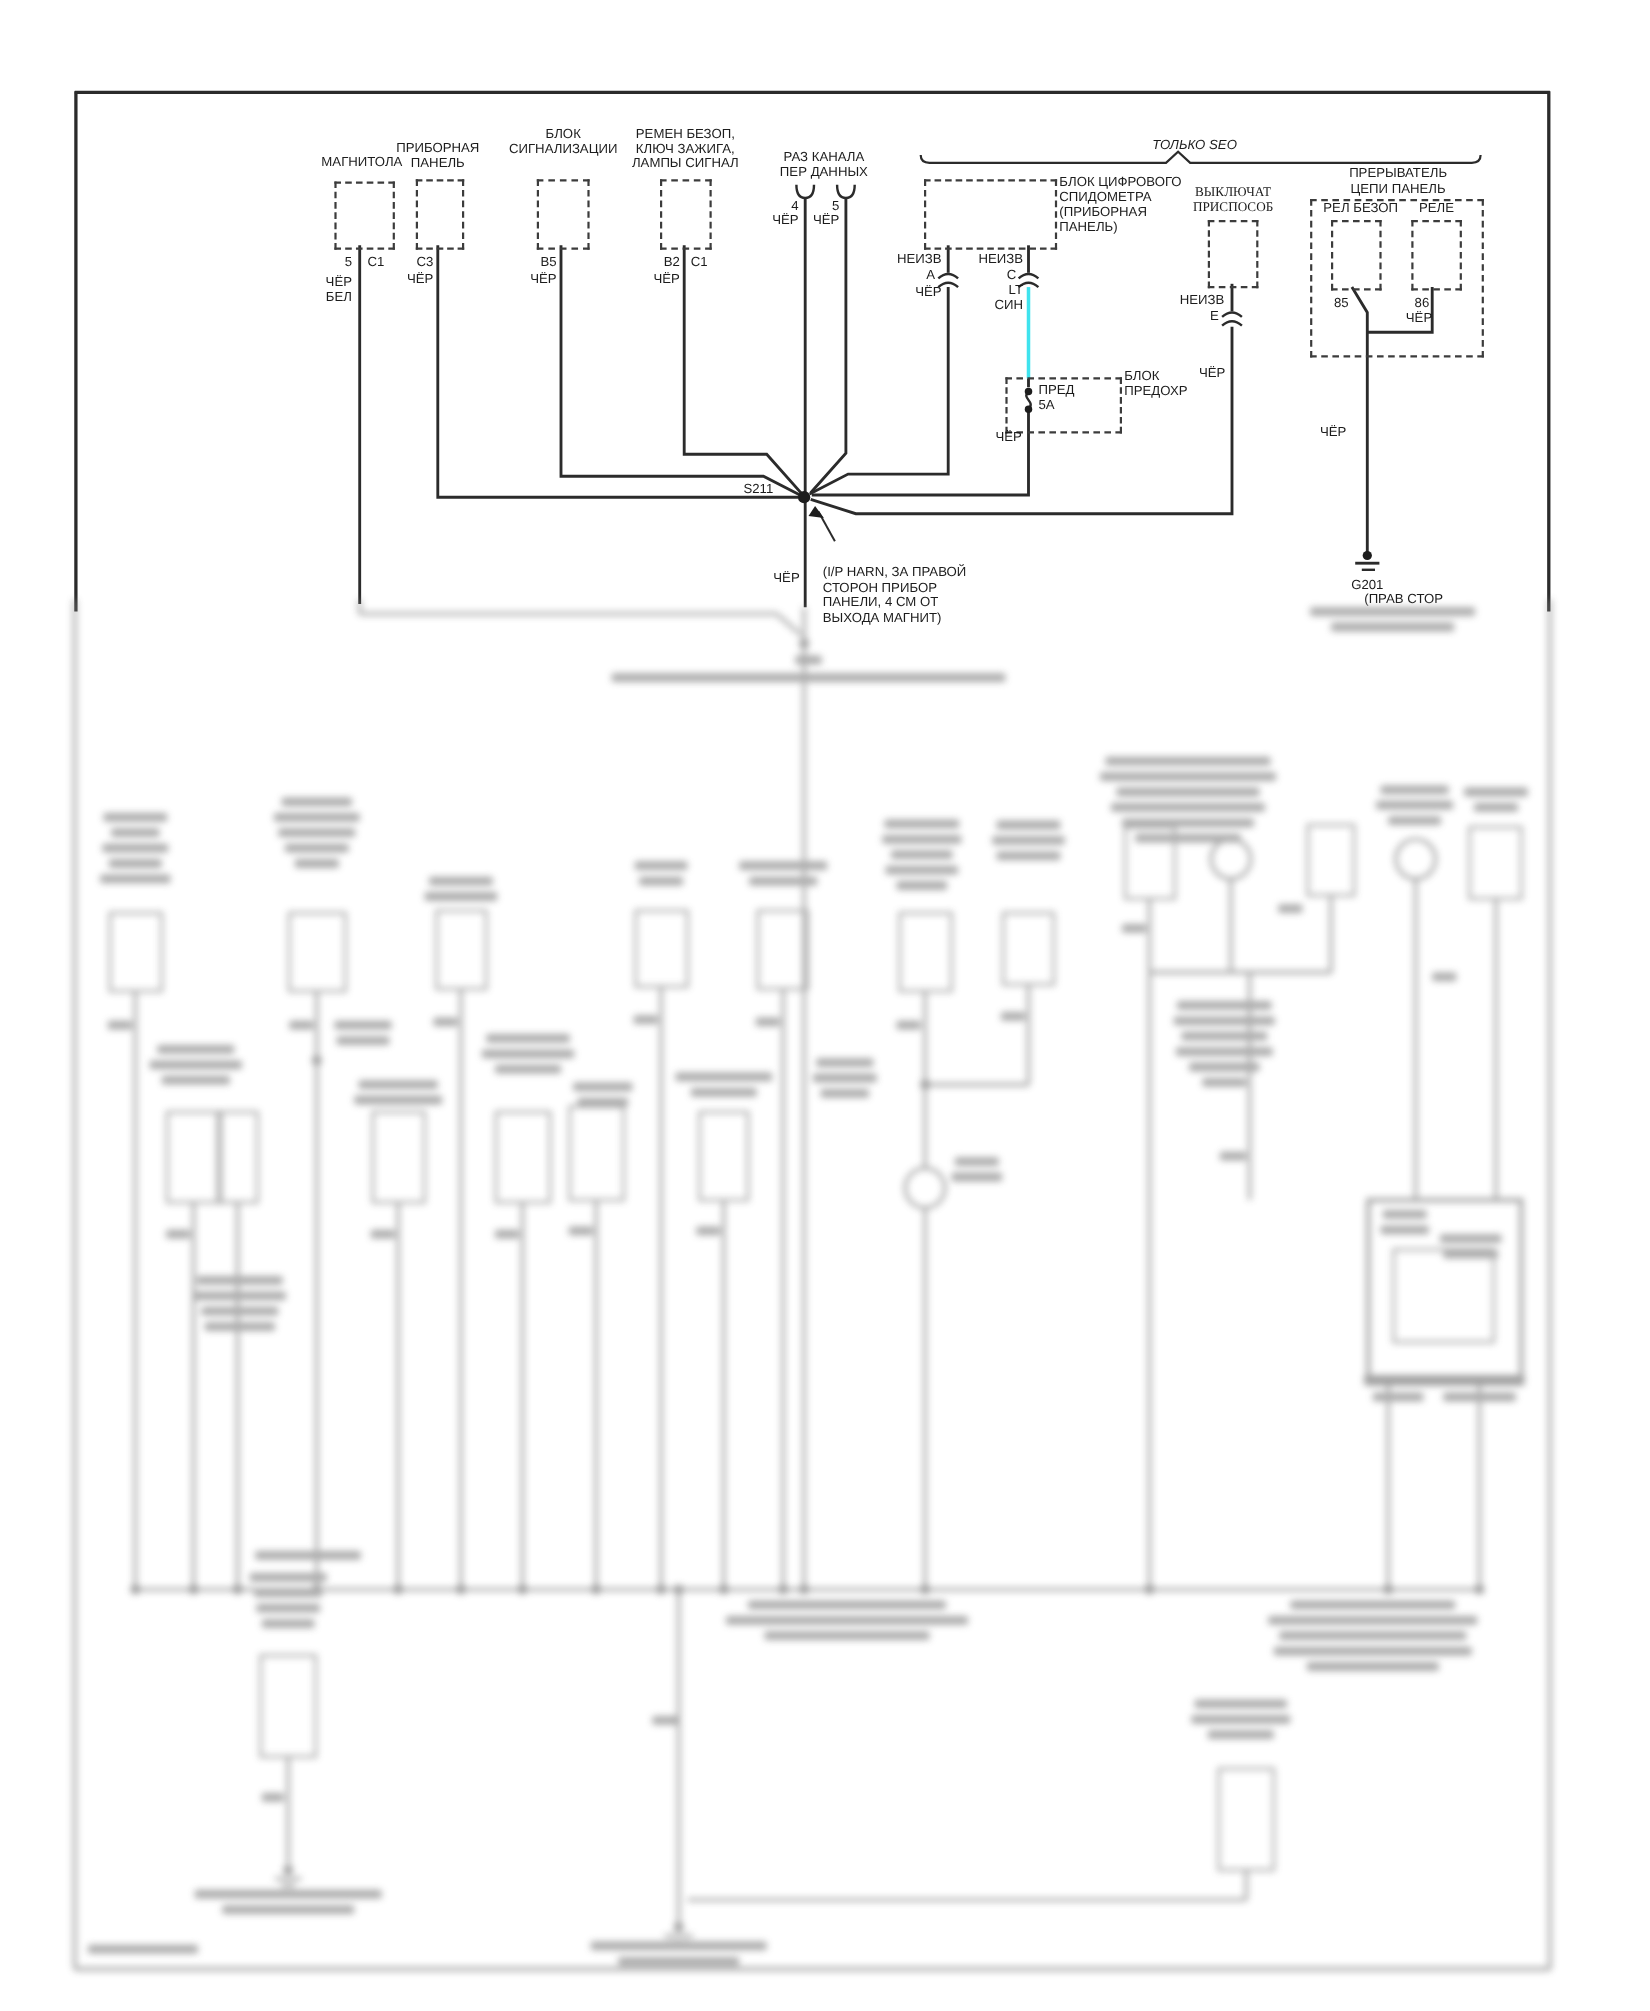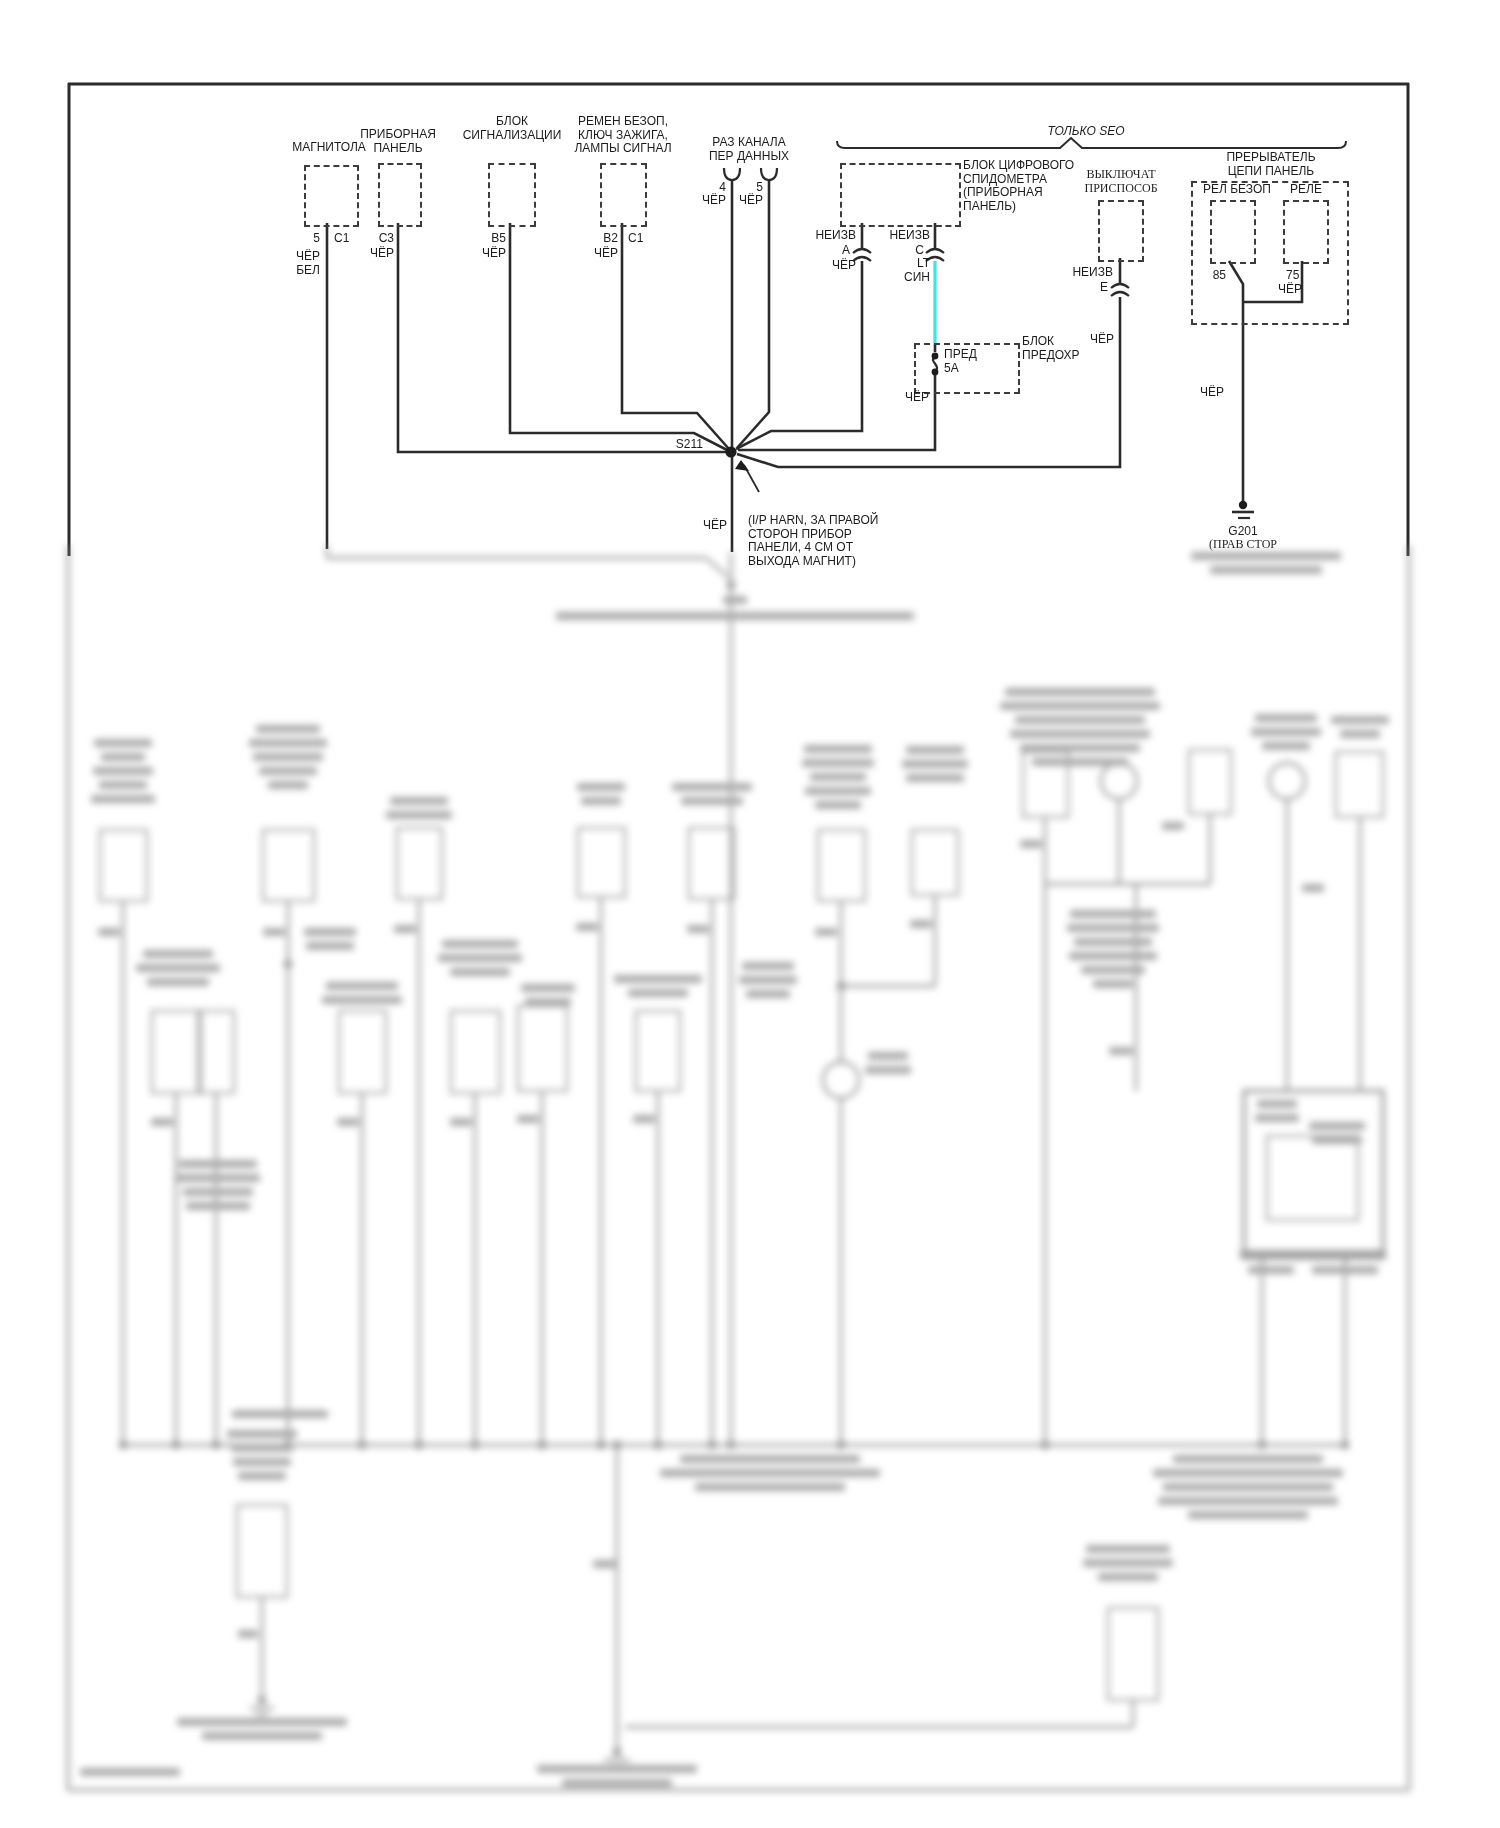--- a/index.html
+++ b/index.html
@@ -125,32 +125,32 @@
 СИН</div>
   <div class="lbl" style="left:944px;top:348px;">ПРЕД
 5А</div>
   <div class="lbl" style="left:1022px;top:335px;">БЛОК
 ПРЕДОХР</div>
   <div class="lbl rgt" style="left:881px;top:391px;width:48px;">ЧЁР</div>
   <div class="lbl rgt" style="left:1063px;top:266px;width:50px;">НЕИЗВ</div>
   <div class="lbl rgt" style="left:1063px;top:281px;width:45px;">E</div>
   <div class="lbl rgt" style="left:1064px;top:333px;width:50px;">ЧЁР</div>
   <div class="lbl rgt" style="left:1198px;top:269px;width:28px;">85</div>
-  <div class="lbl" style="left:1286px;top:269px;">75</div>
+  <div class="lbl" style="left:1286px;top:269px;">86</div>
   <div class="lbl" style="left:1278px;top:283px;">ЧЁР</div>
   <div class="lbl rgt" style="left:1176px;top:386px;width:48px;">ЧЁР</div>
 
   <div class="lbl rgt" style="left:655px;top:438px;width:48px;">S211</div>
   <div class="lbl" style="left:748px;top:490px;width:170px;margin-top:24px;">(I/P HARN, ЗА ПРАВОЙ
 СТОРОН ПРИБОР
 ПАНЕЛИ, 4 СМ ОТ
 ВЫХОДА МАГНИТ)</div>
   <div class="lbl rgt" style="left:679px;top:519px;width:48px;">ЧЁР</div>
   <div class="lbl ctr" style="left:1203px;top:525px;width:80px;">G201</div>
-  <div class="lbl ctr" style="left:1195px;top:538px;width:96px;font-family:Liberation Serif, serif;">(ПРАВ СТОР</div>
+  <div class="lbl ctr" style="left:1228px;top:538px;width:96px;">(ПРАВ СТОР</div>
 
   <div id="blurwrap">
     <svg id="blursvg" width="1500" height="1288" viewBox="0 540 1500 1288">
         <line x1="68" y1="545" x2="68" y2="1790" stroke="#8f8f8f" stroke-width="3"></line>
         <line x1="1409" y1="545" x2="1409" y2="1790" stroke="#8f8f8f" stroke-width="3"></line>
         <line x1="68" y1="1790" x2="1409" y2="1790" stroke="#8f8f8f" stroke-width="3"></line>
         <line x1="327" y1="545" x2="327" y2="558" stroke="#909090" stroke-width="2.8"></line>
         <line x1="327" y1="558" x2="706" y2="558" stroke="#909090" stroke-width="2.8"></line>
         <line x1="706" y1="558" x2="728" y2="577" stroke="#909090" stroke-width="2.8"></line>
         <line x1="731" y1="552" x2="731" y2="1445" stroke="#909090" stroke-width="2.8"></line>

